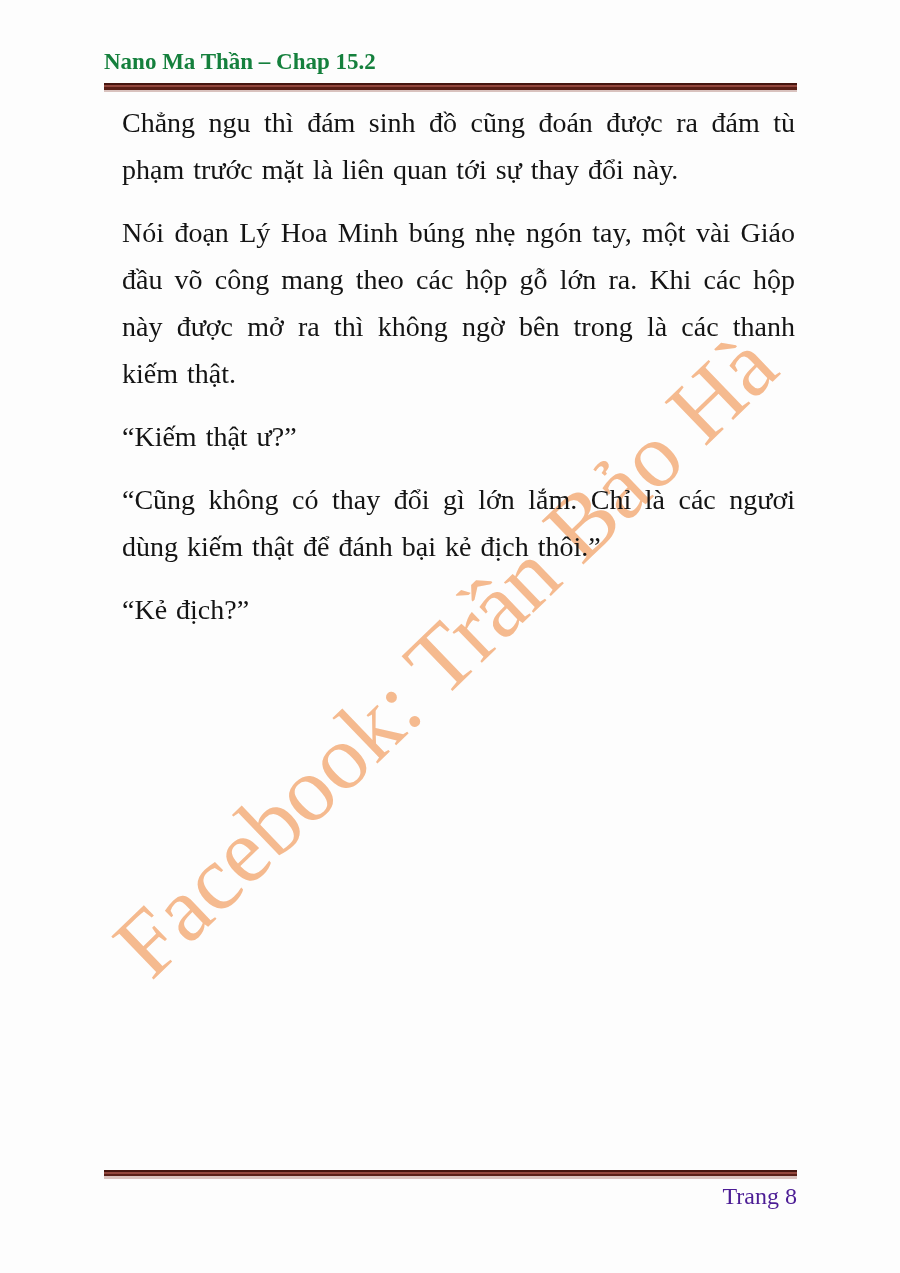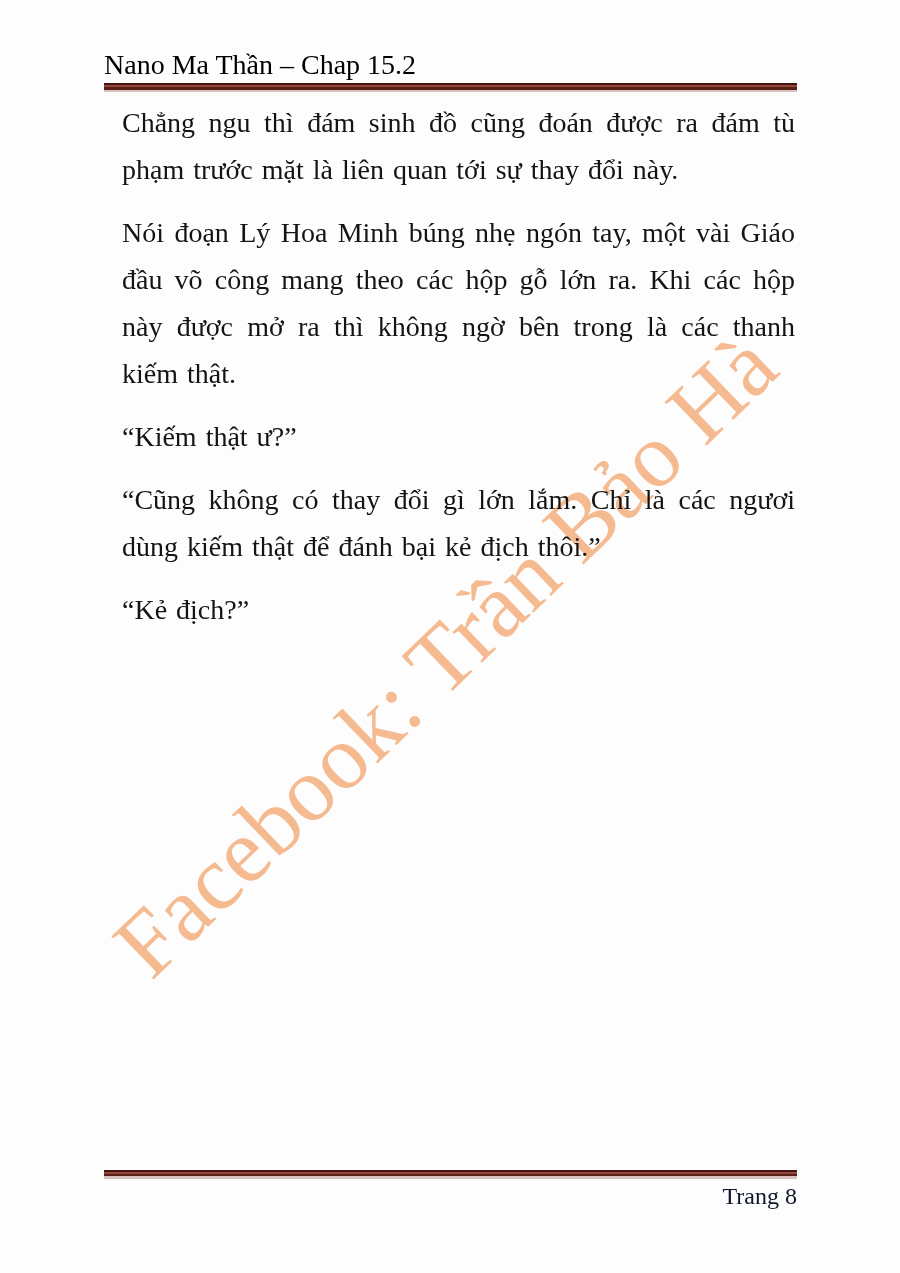--- a/index.html
+++ b/index.html
@@ -19,23 +19,24 @@
 
   
   .header {
     position: absolute;
     top: 48px;
     left: 104px;
     right: 104px;
     display: flex;
     justify-content: space-between;
     align-items: baseline;
-    font-size: 28px;
+    font-size: 23px;
     line-height: 1.2;
-    color: #000000;
+    color: #15803d;
+    font-weight: bold;
   }
   .header-rule {
     position: absolute;
     top: 83px;
     left: 104px;
     right: 103px;
     height: 9px;
     background: linear-gradient(
       #45150f 0px, #45150f 2px,
       #93473d 2px, #93473d 4px,
@@ -87,21 +88,21 @@
     background: linear-gradient(
       #45150f 0px, #45150f 2px,
       #93473d 2px, #93473d 4px,
       #5a1f17 4px, #5a1f17 6px,
       #d9c2be 6px, #d9c2be 9px);
   }
   .page-number {
     text-align: right;
     font-size: 24px;
     margin-top: 4px;
-    color: #0f172a;
+    color: #4c1d95;
   }
 </style>
 </head>
 <body>
 
 <div class="page">
 
   <div class="header">
     <span>Nano Ma Thần – Chap 15.2</span>
   </div>

